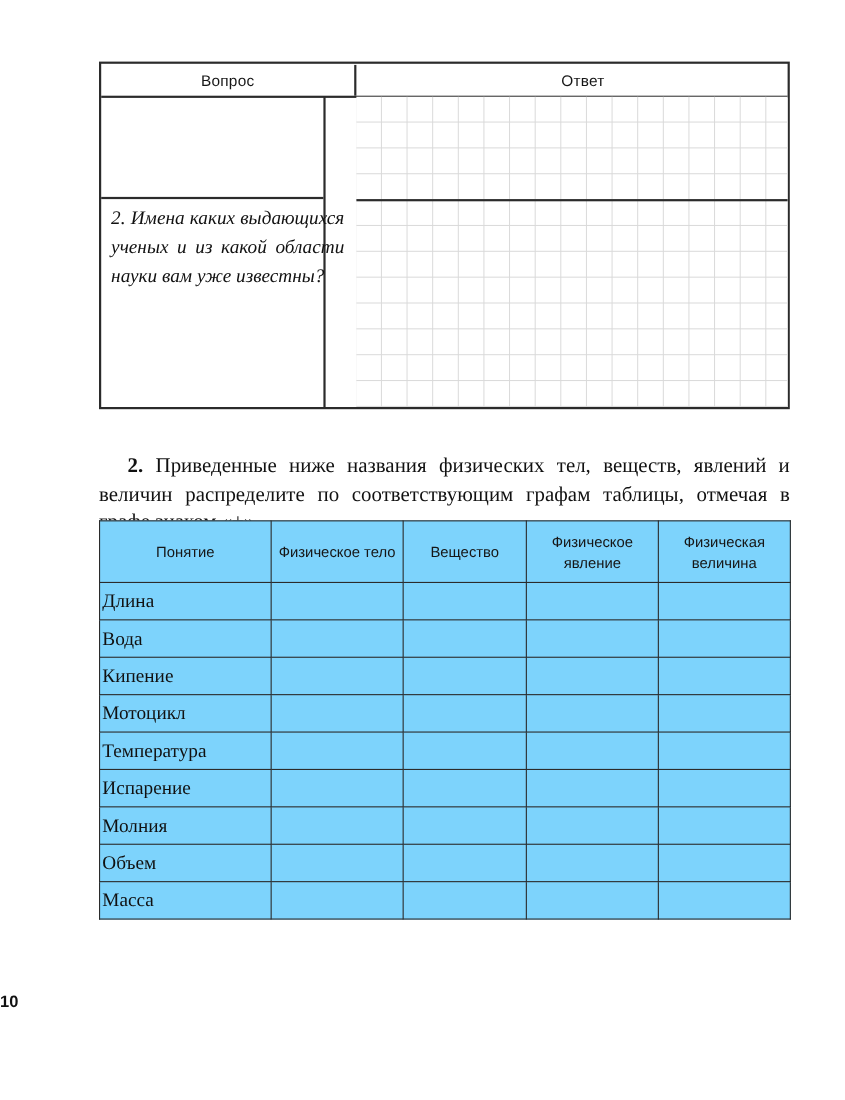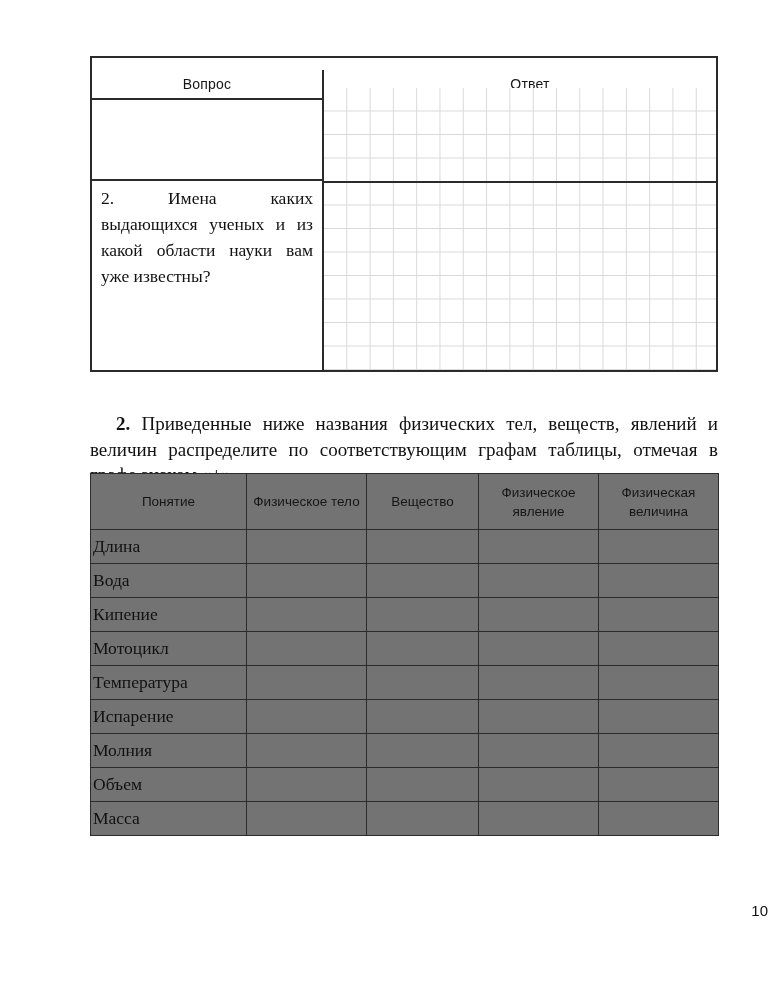--- a/index.html
+++ b/index.html
@@ -29,21 +29,21 @@
     left: 90px;
     top: 56px;
     width: 628px;
     height: 316px;
     border: 2px solid #2b2b2b;
     box-sizing: border-box;
     background: #fff;
   }
   .qa-header {
     position: absolute;
-    left: 0; top: 12px;
+    left: 0; top: 1px;
     width: 100%;
     height: 30px;
     box-sizing: border-box;
     border-bottom: 2px solid #2b2b2b;
     display: flex;
   }
   .qa-header .hcell {
     display: flex;
     align-items: center;
     justify-content: center;
@@ -66,24 +66,25 @@
   .qa-body {
     position: absolute;
     left: 0;
     top: 30px;
     right: 0;
     bottom: 0;
   }
   .qa-qcol {
     position: absolute;
     left: 0; top: 0;
-    width: 232px;
+    width: 204px;
     height: 100%;
     border-right: 2px solid #2b2b2b;
     box-sizing: border-box;
+    font-style: italic;
   }
   .qa-qcol-top {
     position: absolute;
     left: 0; top: 0;
     width: 100%;
     height: 93px;
     border-bottom: 2px solid #2b2b2b;
     box-sizing: border-box;
   }
   .qa-qtext {
@@ -138,21 +139,21 @@
   .para b { font-weight: bold; }
 
   
   .cls-table {
     position: absolute;
     left: 90px;
     top: 473px;
     width: 628px;
     border-collapse: collapse;
     table-layout: fixed;
-    background: #737373;
+    background: #7dd3fc;
   }
   .cls-table th,
   .cls-table td {
     border: 1px solid #2b2b2b;
     box-sizing: border-box;
     padding: 0;
   }
   .cls-table thead th {
     height: 56px;
     font-family: "Liberation Sans", sans-serif;
@@ -180,24 +181,24 @@
   .col-sub     { width: 112px; }
   .col-phen    { width: 120px; }
   .col-qty     { width: 120px; }
 
   
   .page-number {
     position: absolute;
     left: 0;
     top: 902px;
     width: 768px;
-    text-align: right;
+    text-align: left;
     font-family: "Liberation Sans", sans-serif;
     font-size: 15px;
-    font-weight: normal;
+    font-weight: bold;
     color: #111;
   }
 </style>
 </head>
 <body>
 
 <div class="page">
 
   <div class="qa-table">
 

